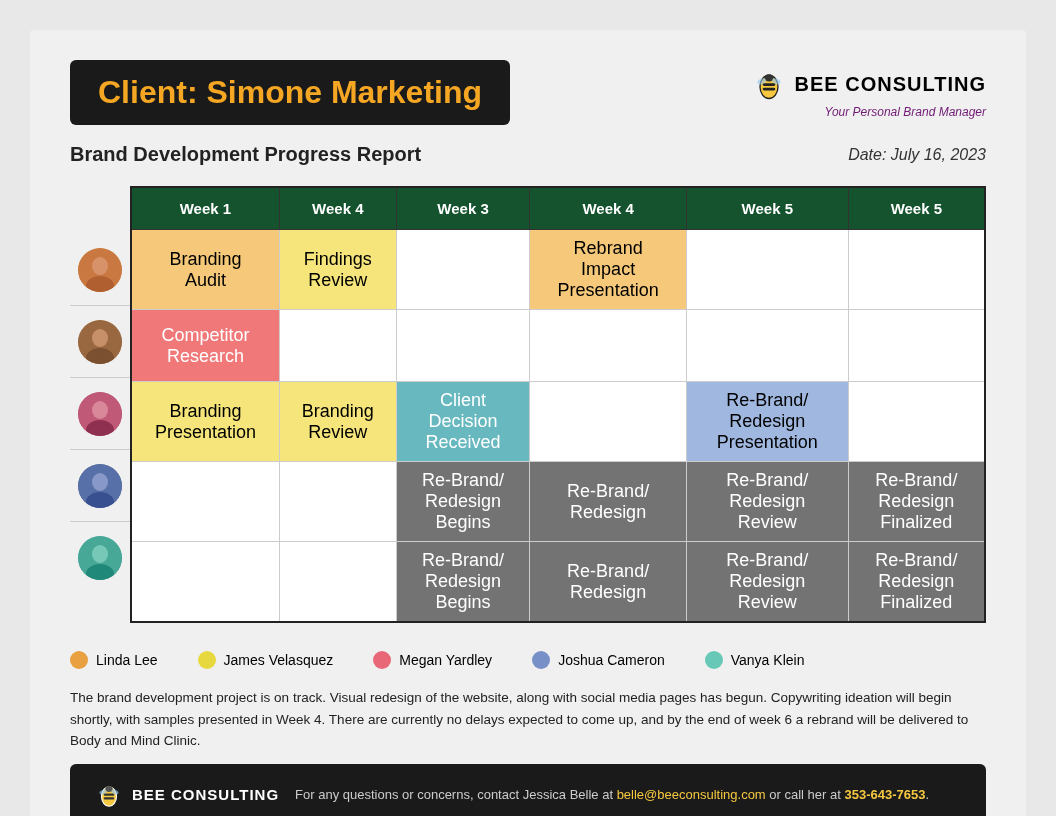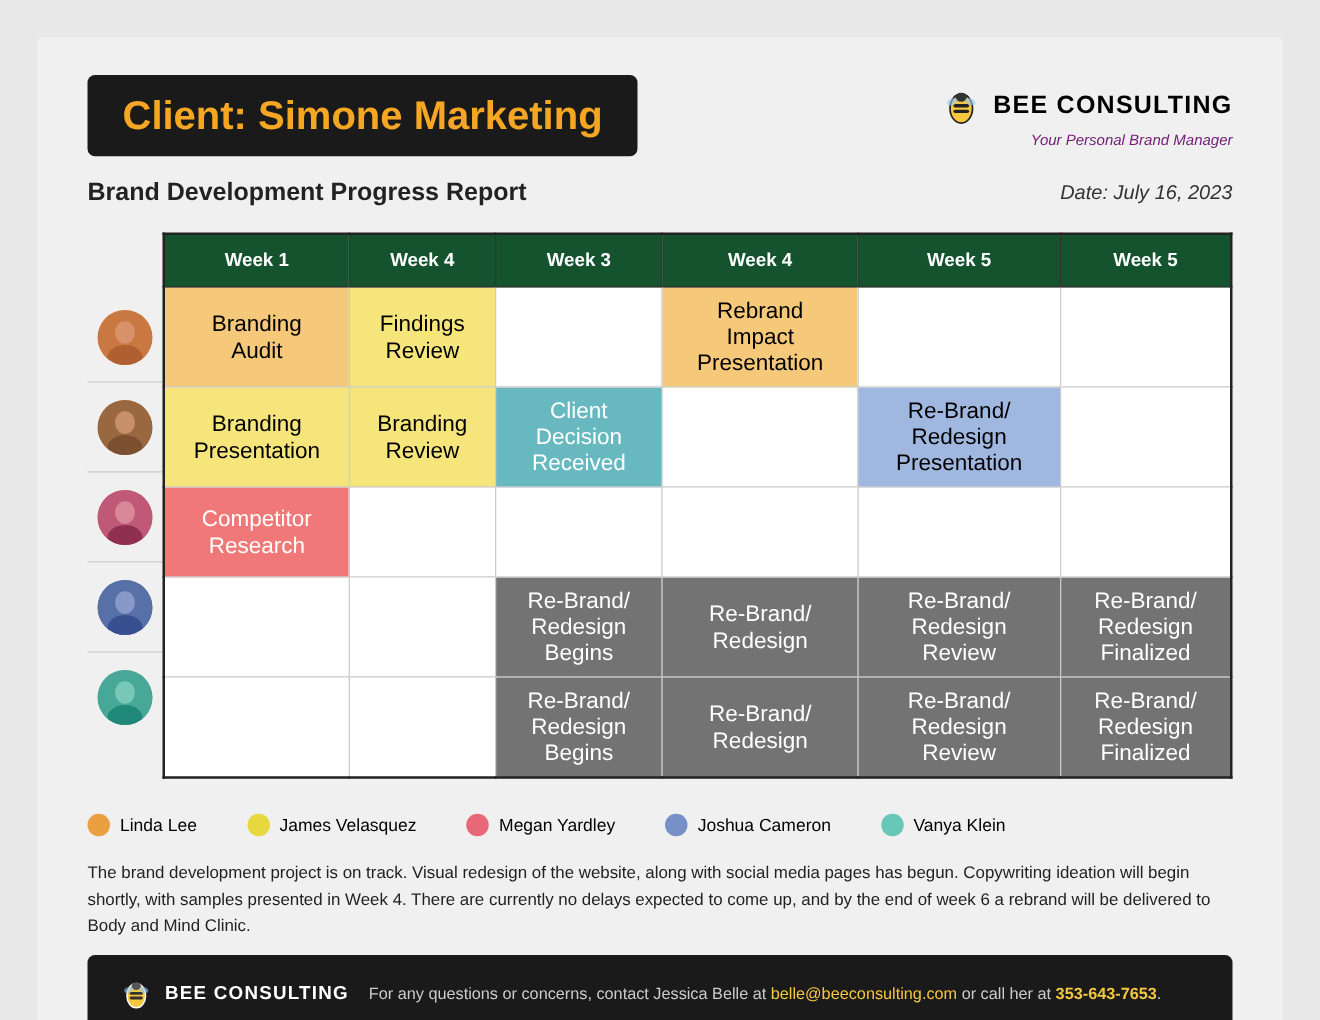--- a/index.html
+++ b/index.html
@@ -314,34 +314,34 @@
         <tr>
           <td class="cell-orange">Branding Audit</td>
           <td class="cell-yellow">Findings Review</td>
           <td class="cell-empty"></td>
           <td class="cell-orange">Rebrand Impact Presentation</td>
           <td class="cell-empty"></td>
           <td class="cell-empty"></td>
         </tr>
 
         <tr>
+          <td class="cell-pink">Competitor Research</td>
+          <td class="cell-empty"></td>
+          <td class="cell-empty"></td>
+          <td class="cell-empty"></td>
+          <td class="cell-empty"></td>
+          <td class="cell-empty"></td>
+        </tr>
+
+        <tr>
           <td class="cell-yellow">Branding Presentation</td>
           <td class="cell-yellow">Branding Review</td>
           <td class="cell-teal" style="color:white;">Client Decision Received</td>
           <td class="cell-empty"></td>
           <td class="cell-light-blue">Re-Brand/ Redesign Presentation</td>
-          <td class="cell-empty"></td>
-        </tr>
-
-        <tr>
-          <td class="cell-pink">Competitor Research</td>
-          <td class="cell-empty"></td>
-          <td class="cell-empty"></td>
-          <td class="cell-empty"></td>
-          <td class="cell-empty"></td>
           <td class="cell-empty"></td>
         </tr>
 
         <tr>
           <td class="cell-empty"></td>
           <td class="cell-empty"></td>
           <td class="cell-blue">Re-Brand/ Redesign Begins</td>
           <td class="cell-blue">Re-Brand/ Redesign</td>
           <td class="cell-blue">Re-Brand/ Redesign Review</td>
           <td class="cell-blue">Re-Brand/ Redesign Finalized</td>

